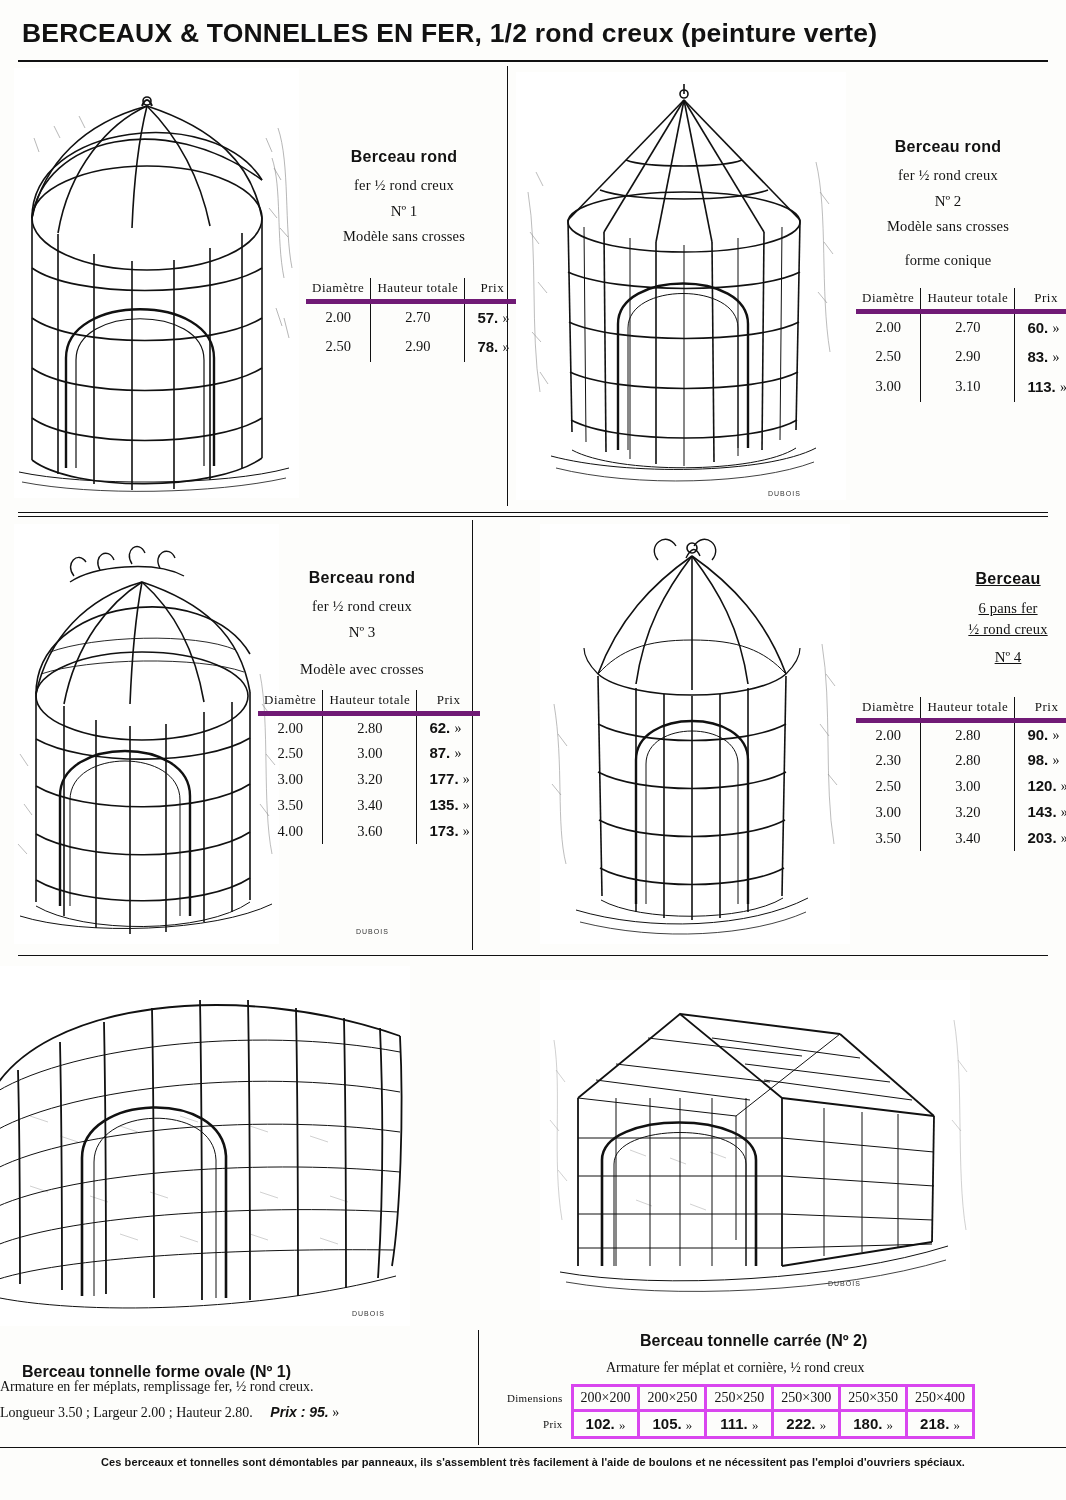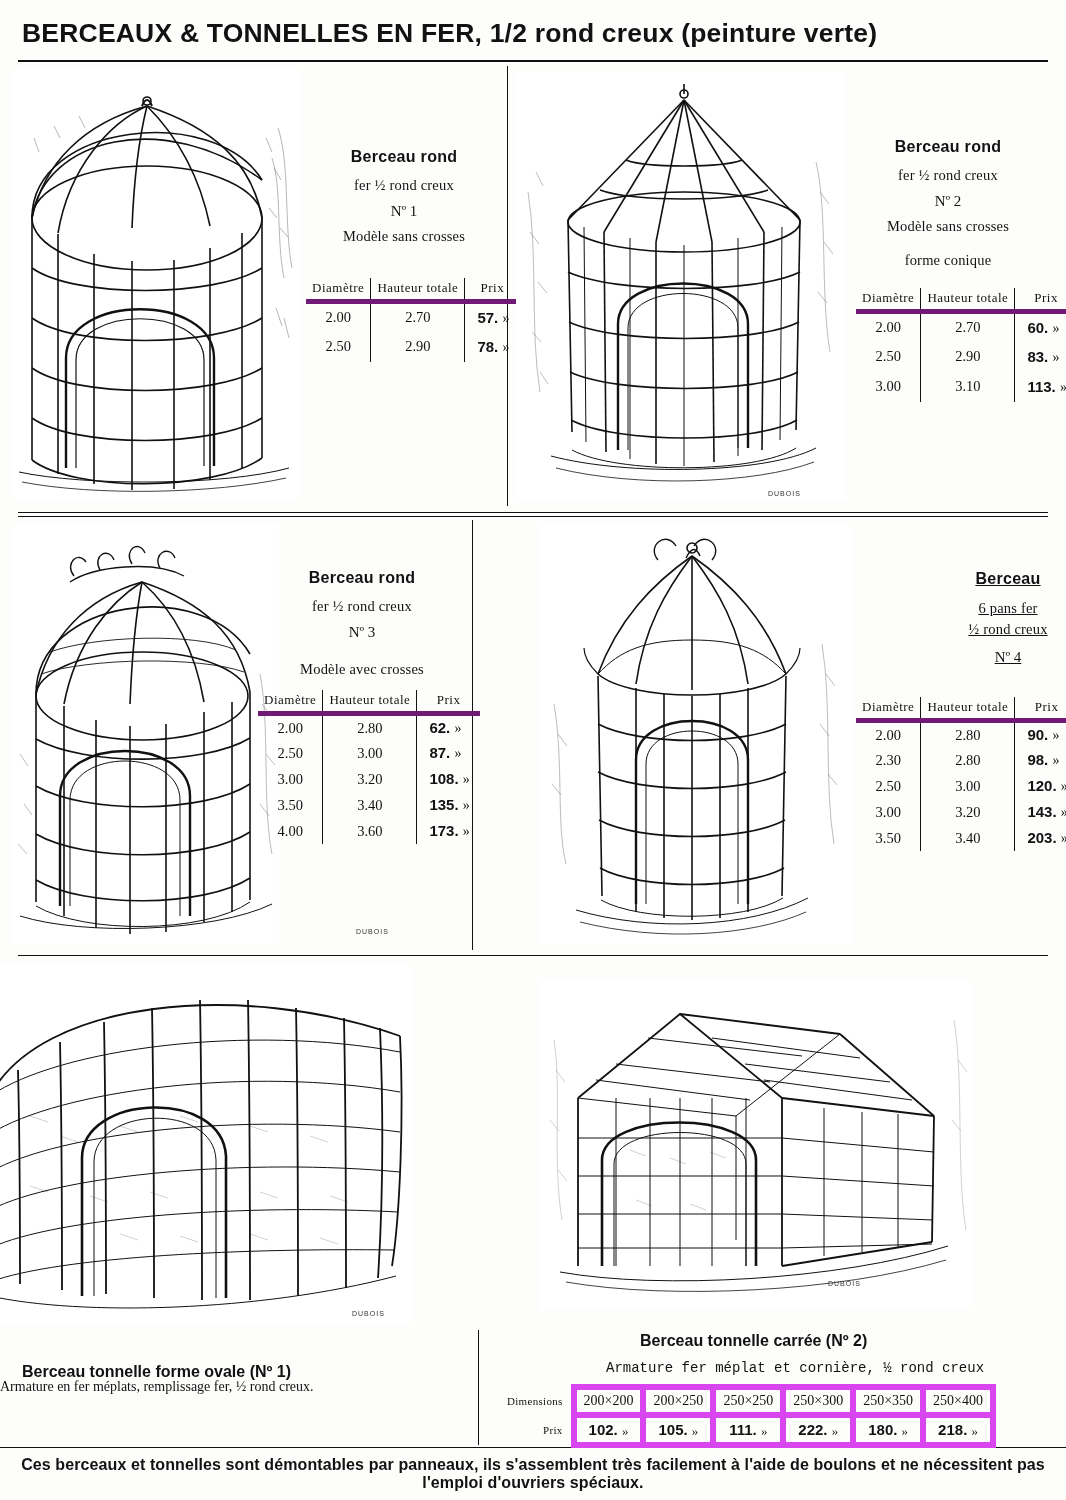--- a/index.html
+++ b/index.html
@@ -79,35 +79,35 @@
     position:absolute;
     font-family:"Liberation Sans", sans-serif;
     font-weight:bold;font-size:16px;
   }
   .ov-sub{position:absolute;font-size:14px;}
   .ov-price{font-family:"Liberation Sans",sans-serif;font-weight:bold;font-style:italic;}
 
   
   table.dims{border-collapse:collapse;font-size:14px;}
   table.dims td,table.dims th{
-    border:6px solid #d946ef;
+    border:3px solid #d946ef;
     padding:3px 7px;text-align:center;white-space:nowrap;font-weight:normal;
   }
   table.dims td.lbl,table.dims th.lbl{
     border:none;font-size:11px;text-align:right;padding-right:8px;letter-spacing:.3px;
   }
   table.dims td.pr{
     font-family:"Liberation Sans",sans-serif;font-weight:bold;font-size:15px;
   }
   table.dims td.pr .fr{font-family:"Liberation Serif",serif;font-weight:normal;font-size:13px;}
 
   .footnote{
     position:absolute;left:0;width:1066px;text-align:center;
     font-family:"Liberation Sans", sans-serif;
-    font-weight:bold;font-size:16px;letter-spacing:.1px;
+    font-weight:bold;font-size:11px;letter-spacing:.1px;
   }
 
   .signature{
     position:absolute;font-size:7px;color:#333;letter-spacing:1px;
     font-family:"Liberation Sans",sans-serif;
   }
 </style>
 </head>
 <body>
 
@@ -358,21 +358,21 @@
         <td class="price"><span>62.</span> <span class="fr">»</span></td>
       </tr>
       <tr style="height:26px;">
         <td>2.50</td>
         <td>3.00</td>
         <td class="price"><span>87.</span> <span class="fr">»</span></td>
       </tr>
       <tr style="height:26px;">
         <td>3.00</td>
         <td>3.20</td>
-        <td class="price"><span>108.</span> <span class="fr">»</span></td>
+        <td class="price"><span>177.</span> <span class="fr">»</span></td>
       </tr>
       <tr style="height:26px;">
         <td>3.50</td>
         <td>3.40</td>
         <td class="price"><span>135.</span> <span class="fr">»</span></td>
       </tr>
       <tr style="height:26px;">
         <td>4.00</td>
         <td>3.60</td>
         <td class="price"><span>173.</span> <span class="fr">»</span></td>
@@ -506,20 +506,25 @@
         <path d="M30 150 l18 6 M60 170 l18 6 M120 160 l18 6 M180 150 l18 6 M250 160 l18 6 M310 170 l18 6"></path>
         <path d="M30 220 l18 6 M90 230 l18 6 M150 226 l18 6 M260 226 l18 6 M330 230 l18 6"></path>
         <path d="M120 268 l18 6 M180 270 l18 6 M250 268 l18 6 M320 272 l18 6"></path>
       </g>
     </svg>
   </div>
   <div class="signature" style="left:352px;top:1310px;">DUBOIS</div>
 
   <div class="ov-title" style="left:22px;top:1349px;margin-top:14px;">Berceau tonnelle forme ovale  (Nº 1)</div>
   <div class="ov-sub" style="left:0px;top:1379px;width:470px;">Armature en fer méplats, remplissage fer, ½ rond creux.</div>
+  <div class="ov-sub" style="left:0px;top:1404px;width:470px;">
+    <span>Longueur 3.50 ; Largeur 2.00 ; Hauteur 2.80.</span>
+    <span class="ov-price" style="margin-left:14px;">Prix : 95.</span>
+    <span>»</span>
+  </div>
 
   <div class="illus" style="left:540px;top:980px;width:430px;height:330px;">
     <svg width="430" height="330" viewBox="0 0 430 330" xmlns="http://www.w3.org/2000/svg">
       <g fill="none" stroke="#111" stroke-width="1.8">
 
         <path d="M38 118 L140 34 L242 118"></path>
         <path d="M38 118 L38 286"></path>
         <path d="M242 118 L242 286"></path>
 
         <path d="M140 34 L300 54"></path>
@@ -569,21 +574,21 @@
         <path d="M16 90 l9 12 M10 140 l9 11 M18 190 l9 11"></path>
         <path d="M414 40 C424 100 416 190 426 250"></path>
         <path d="M418 80 l9 12 M412 140 l9 11"></path>
         <path d="M90 170 l16 6 M130 178 l16 6 M170 172 l16 6 M96 220 l16 6 M150 224 l16 6"></path>
       </g>
     </svg>
   </div>
   <div class="signature" style="left:828px;top:1280px;">DUBOIS</div>
 
   <div class="ov-title" style="left:640px;top:1332px;">Berceau tonnelle carrée  (Nº 2)</div>
-  <div class="ov-sub" style="left:606px;top:1360px;font-family:Liberation Mono, monospace;">Armature fer méplat et cornière, ½ rond creux</div>
+  <div class="ov-sub" style="left:606px;top:1360px;">Armature fer méplat et cornière, ½ rond creux</div>
 
   <table class="dims" style="position:absolute;left:500px;top:1384px;">
     <tbody>
       <tr>
         <td class="lbl">Dimensions</td>
         <td>200×200</td>
         <td>200×250</td>
         <td>250×250</td>
         <td>250×300</td>
         <td>250×350</td>

